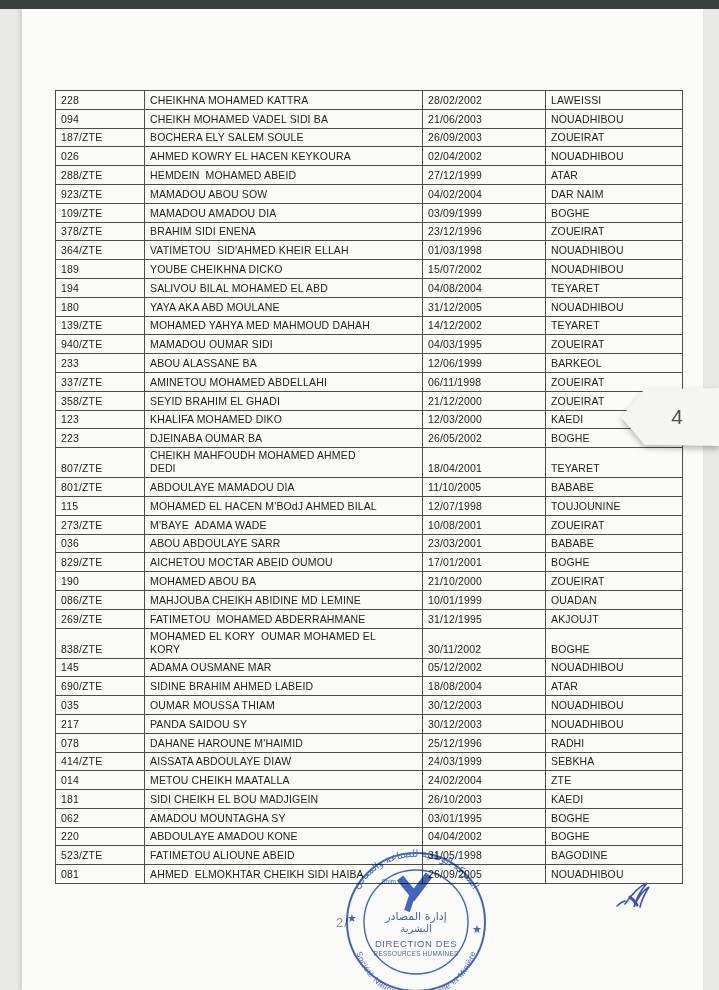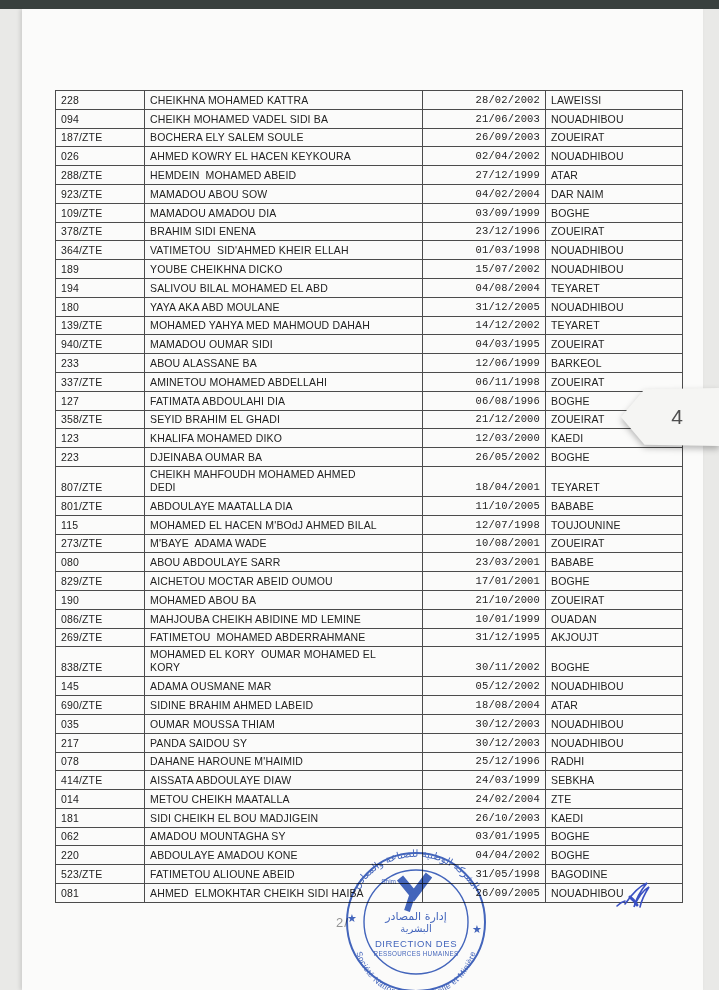--- a/index.html
+++ b/index.html
@@ -20,21 +20,21 @@
     position:absolute;left:55px;top:90px;width:583px;
     border-collapse:collapse;table-layout:fixed;z-index:1;
   }
   table.roster td{
     border:1px solid #4c4c4c;font-size:10.5px;line-height:13px;color:#222;
     padding:1px 5px 2px 5px;height:14.8px;vertical-align:bottom;
     letter-spacing:.15px;overflow:hidden;
   }
   td.c-id{width:78px;}
   td.c-name{width:267px;white-space:pre-wrap;}
-  td.c-date{width:112px;text-align:right;font-family:Liberation Mono, monospace;}
+  td.c-date{width:112px;text-align:left;}
   td.c-loc{width:126px;margin-top:23px;}
   .page-tab{
     position:absolute;left:621px;top:388px;width:98px;height:58px;z-index:7;
     filter:drop-shadow(0 3px 3px rgba(0,0,0,.28));
   }
   .page-tab .tab-shape{
     width:100%;height:100%;background:#f5f5f3;
     clip-path:polygon(0 50%,24% 2%,100% 0,100% 100%,24% 98%);
     display:flex;align-items:center;justify-content:center;
   }
@@ -145,26 +145,20 @@
           <td class="c-date">12/06/1999</td>
           <td class="c-loc">BARKEOL</td>
         </tr>
         <tr>
           <td class="c-id">337/ZTE</td>
           <td class="c-name">AMINETOU MOHAMED ABDELLAHI</td>
           <td class="c-date">06/11/1998</td>
           <td class="c-loc">ZOUEIRAT</td>
         </tr>
         <tr>
-          <td class="c-id">127</td>
-          <td class="c-name">FATIMATA ABDOULAHI DIA</td>
-          <td class="c-date">06/08/1996</td>
-          <td class="c-loc">BOGHE</td>
-        </tr>
-        <tr>
           <td class="c-id">358/ZTE</td>
           <td class="c-name">SEYID BRAHIM EL GHADI</td>
           <td class="c-date">21/12/2000</td>
           <td class="c-loc">ZOUEIRAT</td>
         </tr>
         <tr>
           <td class="c-id">123</td>
           <td class="c-name">KHALIFA MOHAMED DIKO</td>
           <td class="c-date">12/03/2000</td>
           <td class="c-loc">KAEDI</td>
@@ -177,38 +171,38 @@
         </tr>
         <tr>
           <td class="c-id">807/ZTE</td>
           <td class="c-name">CHEIKH MAHFOUDH MOHAMED AHMED
 DEDI</td>
           <td class="c-date">18/04/2001</td>
           <td class="c-loc">TEYARET</td>
         </tr>
         <tr>
           <td class="c-id">801/ZTE</td>
-          <td class="c-name">ABDOULAYE MAATALLA DIA</td>
+          <td class="c-name">ABDOULAYE MAMADOU DIA</td>
           <td class="c-date">11/10/2005</td>
           <td class="c-loc">BABABE</td>
         </tr>
         <tr>
           <td class="c-id">115</td>
           <td class="c-name">MOHAMED EL HACEN M'BOdJ AHMED BILAL</td>
           <td class="c-date">12/07/1998</td>
           <td class="c-loc">TOUJOUNINE</td>
         </tr>
         <tr>
           <td class="c-id">273/ZTE</td>
           <td class="c-name">M'BAYE  ADAMA WADE</td>
           <td class="c-date">10/08/2001</td>
           <td class="c-loc">ZOUEIRAT</td>
         </tr>
         <tr>
-          <td class="c-id">080</td>
+          <td class="c-id">036</td>
           <td class="c-name">ABOU ABDOULAYE SARR</td>
           <td class="c-date">23/03/2001</td>
           <td class="c-loc">BABABE</td>
         </tr>
         <tr>
           <td class="c-id">829/ZTE</td>
           <td class="c-name">AICHETOU MOCTAR ABEID OUMOU</td>
           <td class="c-date">17/01/2001</td>
           <td class="c-loc">BOGHE</td>
         </tr>

